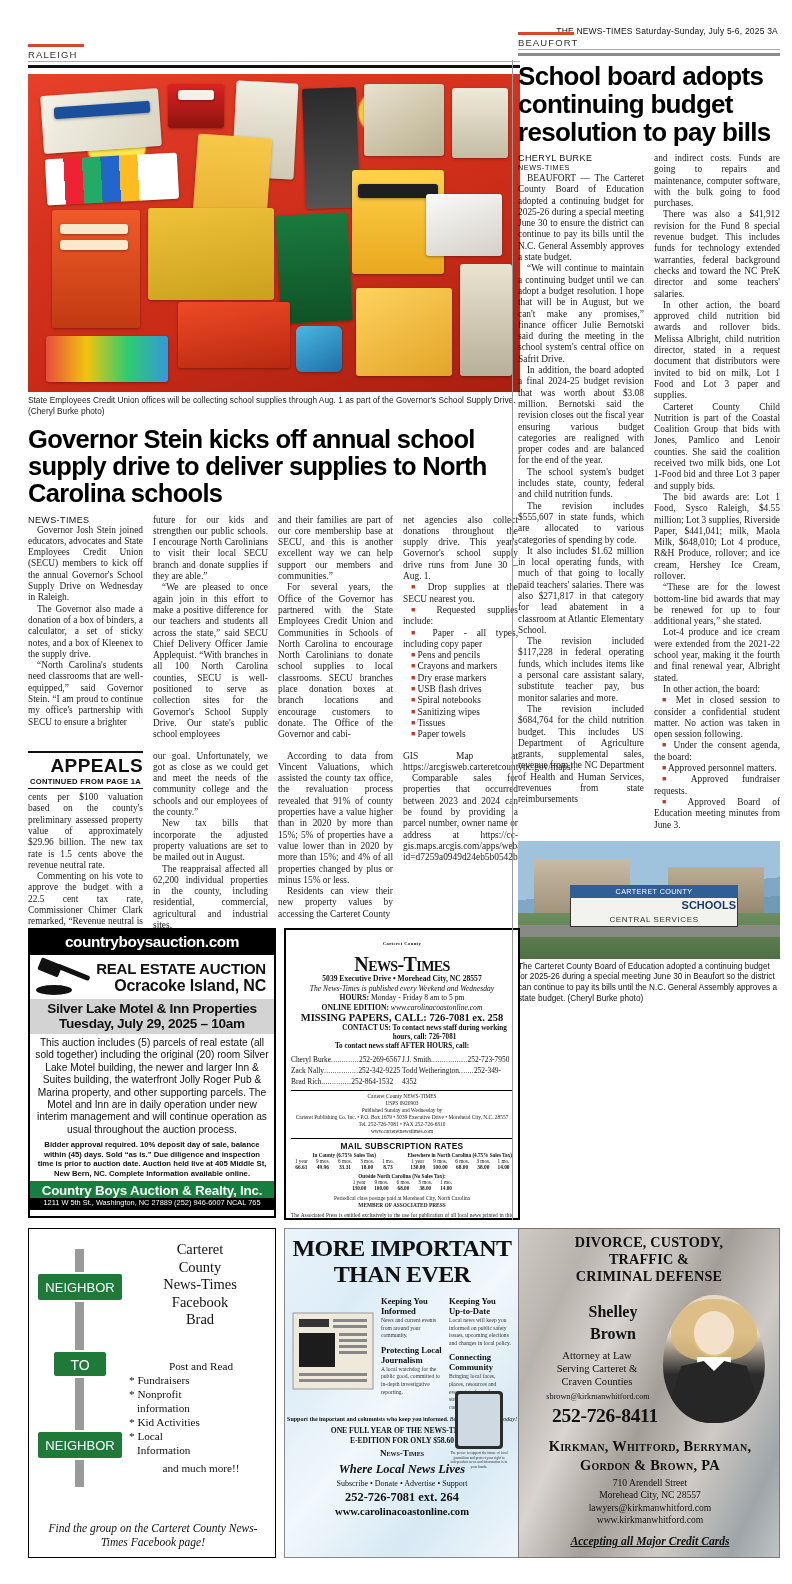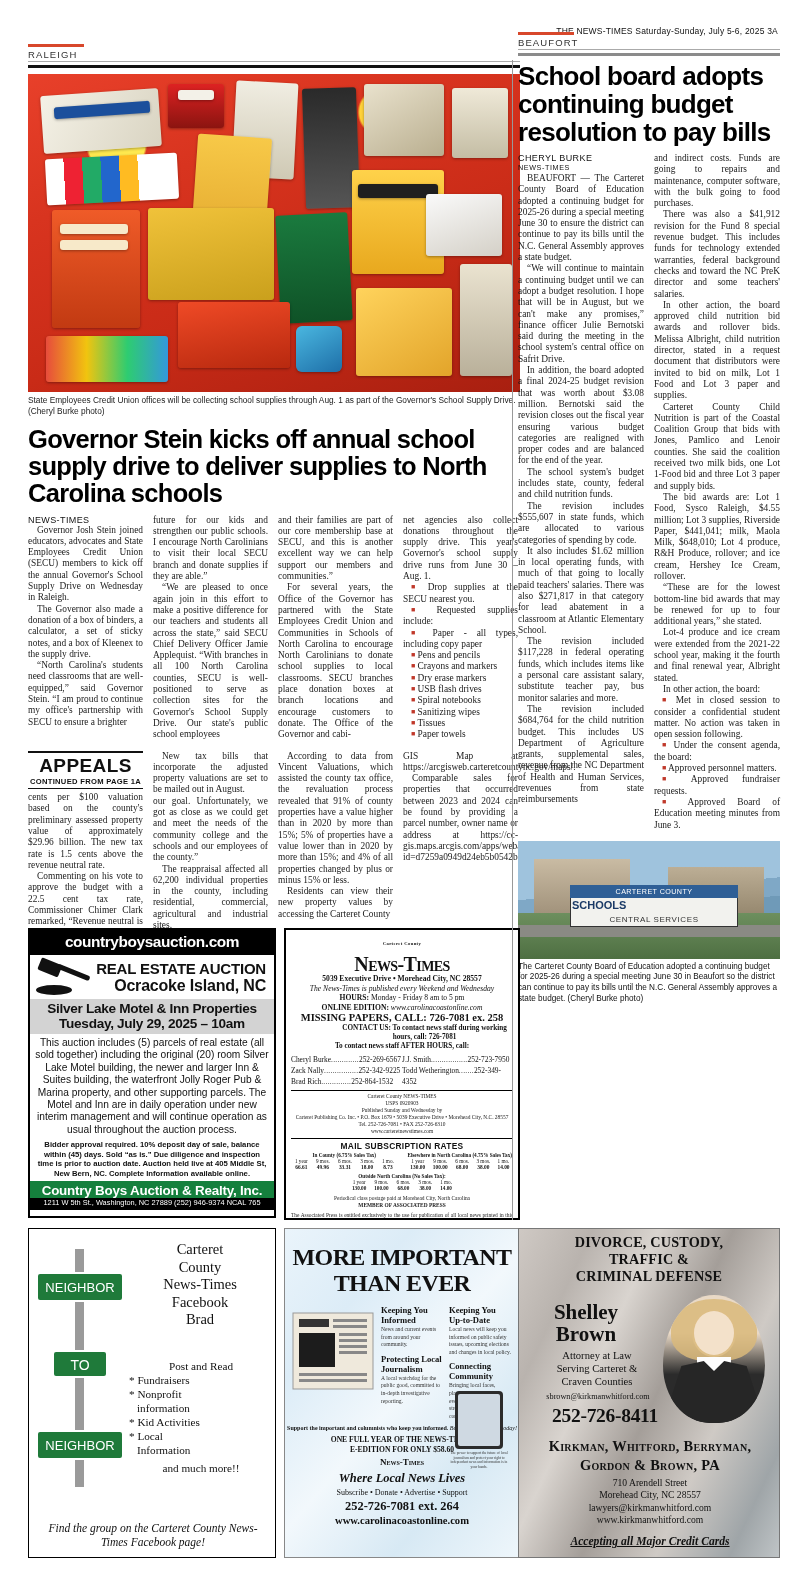--- a/index.html
+++ b/index.html
@@ -80,21 +80,21 @@
     font-family:"Liberation Sans", sans-serif;
     font-size:7.2px; letter-spacing:.6px; color:#111; margin-bottom:1px;
   }
   .bullet { color:#c0392b; font-size:7px; vertical-align:1px; }
   p.bull { text-indent:8px; }
 
   
   .appeals { margin-top:10px; }
   .appeals-rule { height:2px; background:#111; }
   .appeals-head {
-    text-align:center; font-family:"Liberation Sans", sans-serif;
+    text-align:right; font-family:"Liberation Sans", sans-serif;
     font-weight:700; font-size:19px; letter-spacing:.4px; padding-top:2px;
   }
   .appeals-sub {
     text-align:center; font-family:"Liberation Sans", sans-serif;
     font-weight:700; font-size:7.6px; letter-spacing:.3px; padding-bottom:2px;
   }
   .appeals-rule2 { height:1.5px; background:#111; margin-bottom:3px; }
 
   
   .auction {
@@ -163,21 +163,21 @@
   .fb-foot { position:absolute; left:10px; bottom:8px; width:228px; text-align:center;
      font-style:italic; font-size:11.5px; line-height:14px; }
 
   
   .miad {
     position:absolute; left:284px; top:1228px; width:236px; height:330px;
     border:1px solid #888; overflow:hidden;
     background:linear-gradient(130deg,#eaf4fb 0%, #dcecf7 25%, #f2f8fc 50%, #d7e9f4 75%, #eef6fb 100%);
   }
   .mi-h { text-align:center; font-family:"Liberation Serif", serif; font-weight:700;
-     font-size:24px; line-height:26px; letter-spacing:-.6px; padding-top:15px; color:#111;}
+     font-size:24px; line-height:26px; letter-spacing:-.6px; padding-top:6px; color:#111;}
   .mi-grid { display:flex; gap:6px; padding:4px 8px 0 96px; }
   .mi-col { width:68px; }
   .mi-t { font-family:"Liberation Serif", serif; font-weight:700; font-size:8.6px; line-height:10px; margin-top:5px;}
   .mi-p { font-size:5.6px; line-height:7.6px; color:#333; margin-top:1px;}
   .mi-news { position:absolute; left:6px; top:78px; width:86px; height:86px; }
   .mi-support { text-align:center; font-size:6px; font-weight:700; margin-top:5px; }
   .mi-support i { font-weight:400; }
   .mi-offer { text-align:center; font-weight:700; font-size:7.6px; line-height:9.5px; margin-top:4px;}
   .mi-logo2 { text-align:center; font-weight:700; font-size:9px; font-variant:small-caps; margin-top:3px;}
   .mi-where { text-align:center; font-style:italic; font-weight:700; font-size:12.4px; margin-top:4px;}
@@ -195,22 +195,22 @@
   .sp-cap { font-family:"Liberation Sans", sans-serif; font-size:8.2px; line-height:10.6px; padding-top:3px; }
 
   
   .lawad {
     position:absolute; left:518px; top:1228px; width:262px; height:330px;
     border:1px solid #777; overflow:hidden;
     background:linear-gradient(115deg,#cfc9c4 0%, #b9b3ae 18%, #d9d4cf 34%, #a49e99 52%, #cfcac5 70%, #9fa5a8 88%, #bfc4c6 100%);
   }
   .law-h { text-align:center; font-family:"Liberation Serif", serif; font-weight:700;
      font-size:14.2px; line-height:17px; letter-spacing:.2px; padding-top:5px; color:#111;}
-  .law-name { position:absolute; left:3px; top:72px; width:128px; text-align:center;
-     font-family:"Liberation Serif", serif; font-weight:700; font-size:21px; line-height:22px;}
+  .law-name { position:absolute; left:30px; top:72px; width:128px; text-align:center;
+     font-family:"Liberation Serif", serif; font-weight:700; font-size:16px; line-height:22px;}
   .law-sub { position:absolute; left:8px; top:120px; width:140px; text-align:center;
      font-family:"Liberation Serif", serif; font-size:10.6px; line-height:13px; }
   .law-mail { position:absolute; left:4px; top:163px; width:150px; text-align:center; font-size:8.2px;}
   .law-phone { position:absolute; left:6px; top:176px; width:160px; text-align:center;
      font-weight:700; font-size:19.5px; letter-spacing:-.3px;}
   .law-portrait { position:absolute; right:14px; top:66px; width:102px; height:128px;
      border-radius:50% 50% 46% 46%/55% 55% 45% 45%; overflow:hidden;
      background:linear-gradient(180deg,#e9d9c6 0 30%, #2b2b2b 62% 100%);}
   .law-firm { position:absolute; left:8px; top:208px; width:246px; text-align:center;
      font-family:"Liberation Serif", serif; font-weight:700; font-size:14.4px; line-height:19px;
@@ -301,22 +301,22 @@
       <div class="cols4" style="margin-top:0;">
         <div>
           <div class="appeals-rule"></div>
           <div class="appeals-head">APPEALS</div>
           <div class="appeals-sub">CONTINUED FROM PAGE 1A</div>
           <div class="appeals-rule2"></div>
           <p class="b noind">cents per $100 valuation based on the county's preliminary assessed property value of approximately $29.96 billion. The new tax rate is 1.5 cents above the revenue neutral rate.</p>
           <p class="b">Commenting on his vote to approve the budget with a 22.5 cent tax rate, Commissioner Chimer Clark remarked, “Revenue neutral is our goal and was</p>
         </div>
         <div>
+          <p class="b noind">our goal. Unfortunately, we got as close as we could get and meet the needs of the community college and the schools and our employees of the county.”</p>
           <p class="b">New tax bills that incorporate the adjusted property valuations are set to be mailed out in August.</p>
-          <p class="b noind">our goal. Unfortunately, we got as close as we could get and meet the needs of the community college and the schools and our employees of the county.”</p>
           <p class="b">The reappraisal affected all 62,200 individual properties in the county, including residential, commercial, agricultural and industrial sites.</p>
         </div>
         <div>
           <p class="b">According to data from Vincent Valuations, which assisted the county tax office, the revaluation process revealed that 91% of county properties have a value higher than in 2020 by more than 15%; 5% of properties have a value lower than in 2020 by more than 15%; and 4% of all properties changed by plus or minus 15% or less.</p>
           <p class="b">Residents can view their new property values by accessing the Carteret County</p>
         </div>
         <div>
           <p class="b noind">GIS Map at https://arcgisweb.carteretcountync.gov/maps/.</p>
           <p class="b">Comparable sales for properties that occurred between 2023 and 2024 can be found by providing a parcel number, owner name or address at https://cc-gis.maps.arcgis.com/apps/webappviewer/index.html?id=d7259a0949d24eb5b0542b3746b0b62c.</p>
         </div>
@@ -365,21 +365,21 @@
     </div>
 
     <div class="schoolphoto" style="margin-top:10px;">
       <div style="position:absolute;left:0;bottom:0;width:262px;height:46px;background:linear-gradient(180deg,#6d8f5e,#4e6f42);"></div>
       <div style="position:absolute;left:0;bottom:22px;width:262px;height:12px;background:#8a8a84;"></div>
       <div style="position:absolute;left:16px;top:18px;width:96px;height:54px;background:linear-gradient(180deg,#c9bba3,#a2937c);"></div>
       <div style="position:absolute;left:150px;top:26px;width:96px;height:46px;background:linear-gradient(180deg,#bcae95,#978970);"></div>
       <div style="position:absolute;left:52px;top:44px;width:168px;height:42px;background:#f2f2ee;border:1px solid #333;"></div>
       <div style="position:absolute;left:52px;top:44px;width:168px;height:13px;background:#2f5f96;"></div>
       <div style="position:absolute;left:54px;top:45px;width:164px;height:11px;color:#fff;font-family:'Liberation Sans',sans-serif;font-size:7.2px;text-align:center;line-height:11px;letter-spacing:.4px;">CARTERET COUNTY</div>
-      <div style="position:absolute;left:54px;top:57px;width:164px;height:15px;color:#1a3a66;font-family:'Liberation Sans',sans-serif;font-weight:700;font-size:11px;text-align:left;line-height:15px;">SCHOOLS</div>
+      <div style="position:absolute;left:54px;top:57px;width:164px;height:15px;color:#1a3a66;font-family:'Liberation Sans',sans-serif;font-weight:700;font-size:11px;text-align:right;line-height:15px;padding-left:8px;">SCHOOLS</div>
       <div style="position:absolute;left:54px;top:72px;width:164px;height:13px;color:#333;font-family:'Liberation Sans',sans-serif;font-size:8px;text-align:center;line-height:13px;letter-spacing:.6px;">CENTRAL SERVICES</div>
     </div>
     <div class="sp-cap">The Carteret County Board of Education adopted a continuing budget for 2025-26 during a special meeting June 30 in Beaufort so the district can continue to pay its bills until the N.C. General Assembly approves a state budget. (Cheryl Burke photo)</div>
   </div>
 
   <div class="auction">
     <div class="auc-url">countryboysauction.com</div>
     <div class="auc-rowA">
       <svg class="gavel" viewBox="0 0 62 40">
         <rect x="5" y="4" width="22" height="13" rx="2" fill="#111" transform="rotate(22 16 10)"></rect>
@@ -391,21 +391,21 @@
         <div class="auc-l2">Ocracoke Island, NC</div>
       </div>
     </div>
     <div class="auc-gray">
       <div class="auc-l3">Silver Lake Motel &amp; Inn Properties</div>
       <div class="auc-l4">Tuesday, July 29, 2025 – 10am</div>
     </div>
     <div class="auc-body">This auction includes (5) parcels of real estate (all sold together) including the original (20) room Silver Lake Motel building, the newer and larger Inn &amp; Suites building, the waterfront Jolly Roger Pub &amp; Marina property, and other supporting parcels. The Motel and Inn are in daily operation under new interim management and will continue operation as usual throughout the auction process.</div>
     <div class="auc-fine">Bidder approval required. 10% deposit day of sale, balance within (45) days. Sold “as is.” Due diligence and inspection time is prior to auction date. Auction held live at 405 Middle St, New Bern, NC. Complete Information available online.</div>
     <div class="auc-name">Country Boys Auction &amp; Realty, Inc.</div>
-    <div class="auc-addr">1211 W 5th St., Washington, NC 27889 (252) 946-9374 NCAL 765</div>
+    <div class="auc-addr">1211 W 5th St., Washington, NC 27889 (252) 946-6007 NCAL 765</div>
   </div>
 
   <div class="ntbox">
     <div class="nt-logo">
       <span class="nt-logo-kick">Carteret County</span>
       <span>News-Times</span>
     </div>
     <div class="nt-line" style="font-weight:700;">5039 Executive Drive • Morehead City, NC 28557</div>
     <div class="nt-line it">The News-Times is published every Weekend and Wednesday</div>
     <div class="nt-line"><b>HOURS:</b> <span>Monday - Friday 8 am to 5 pm</span></div>

